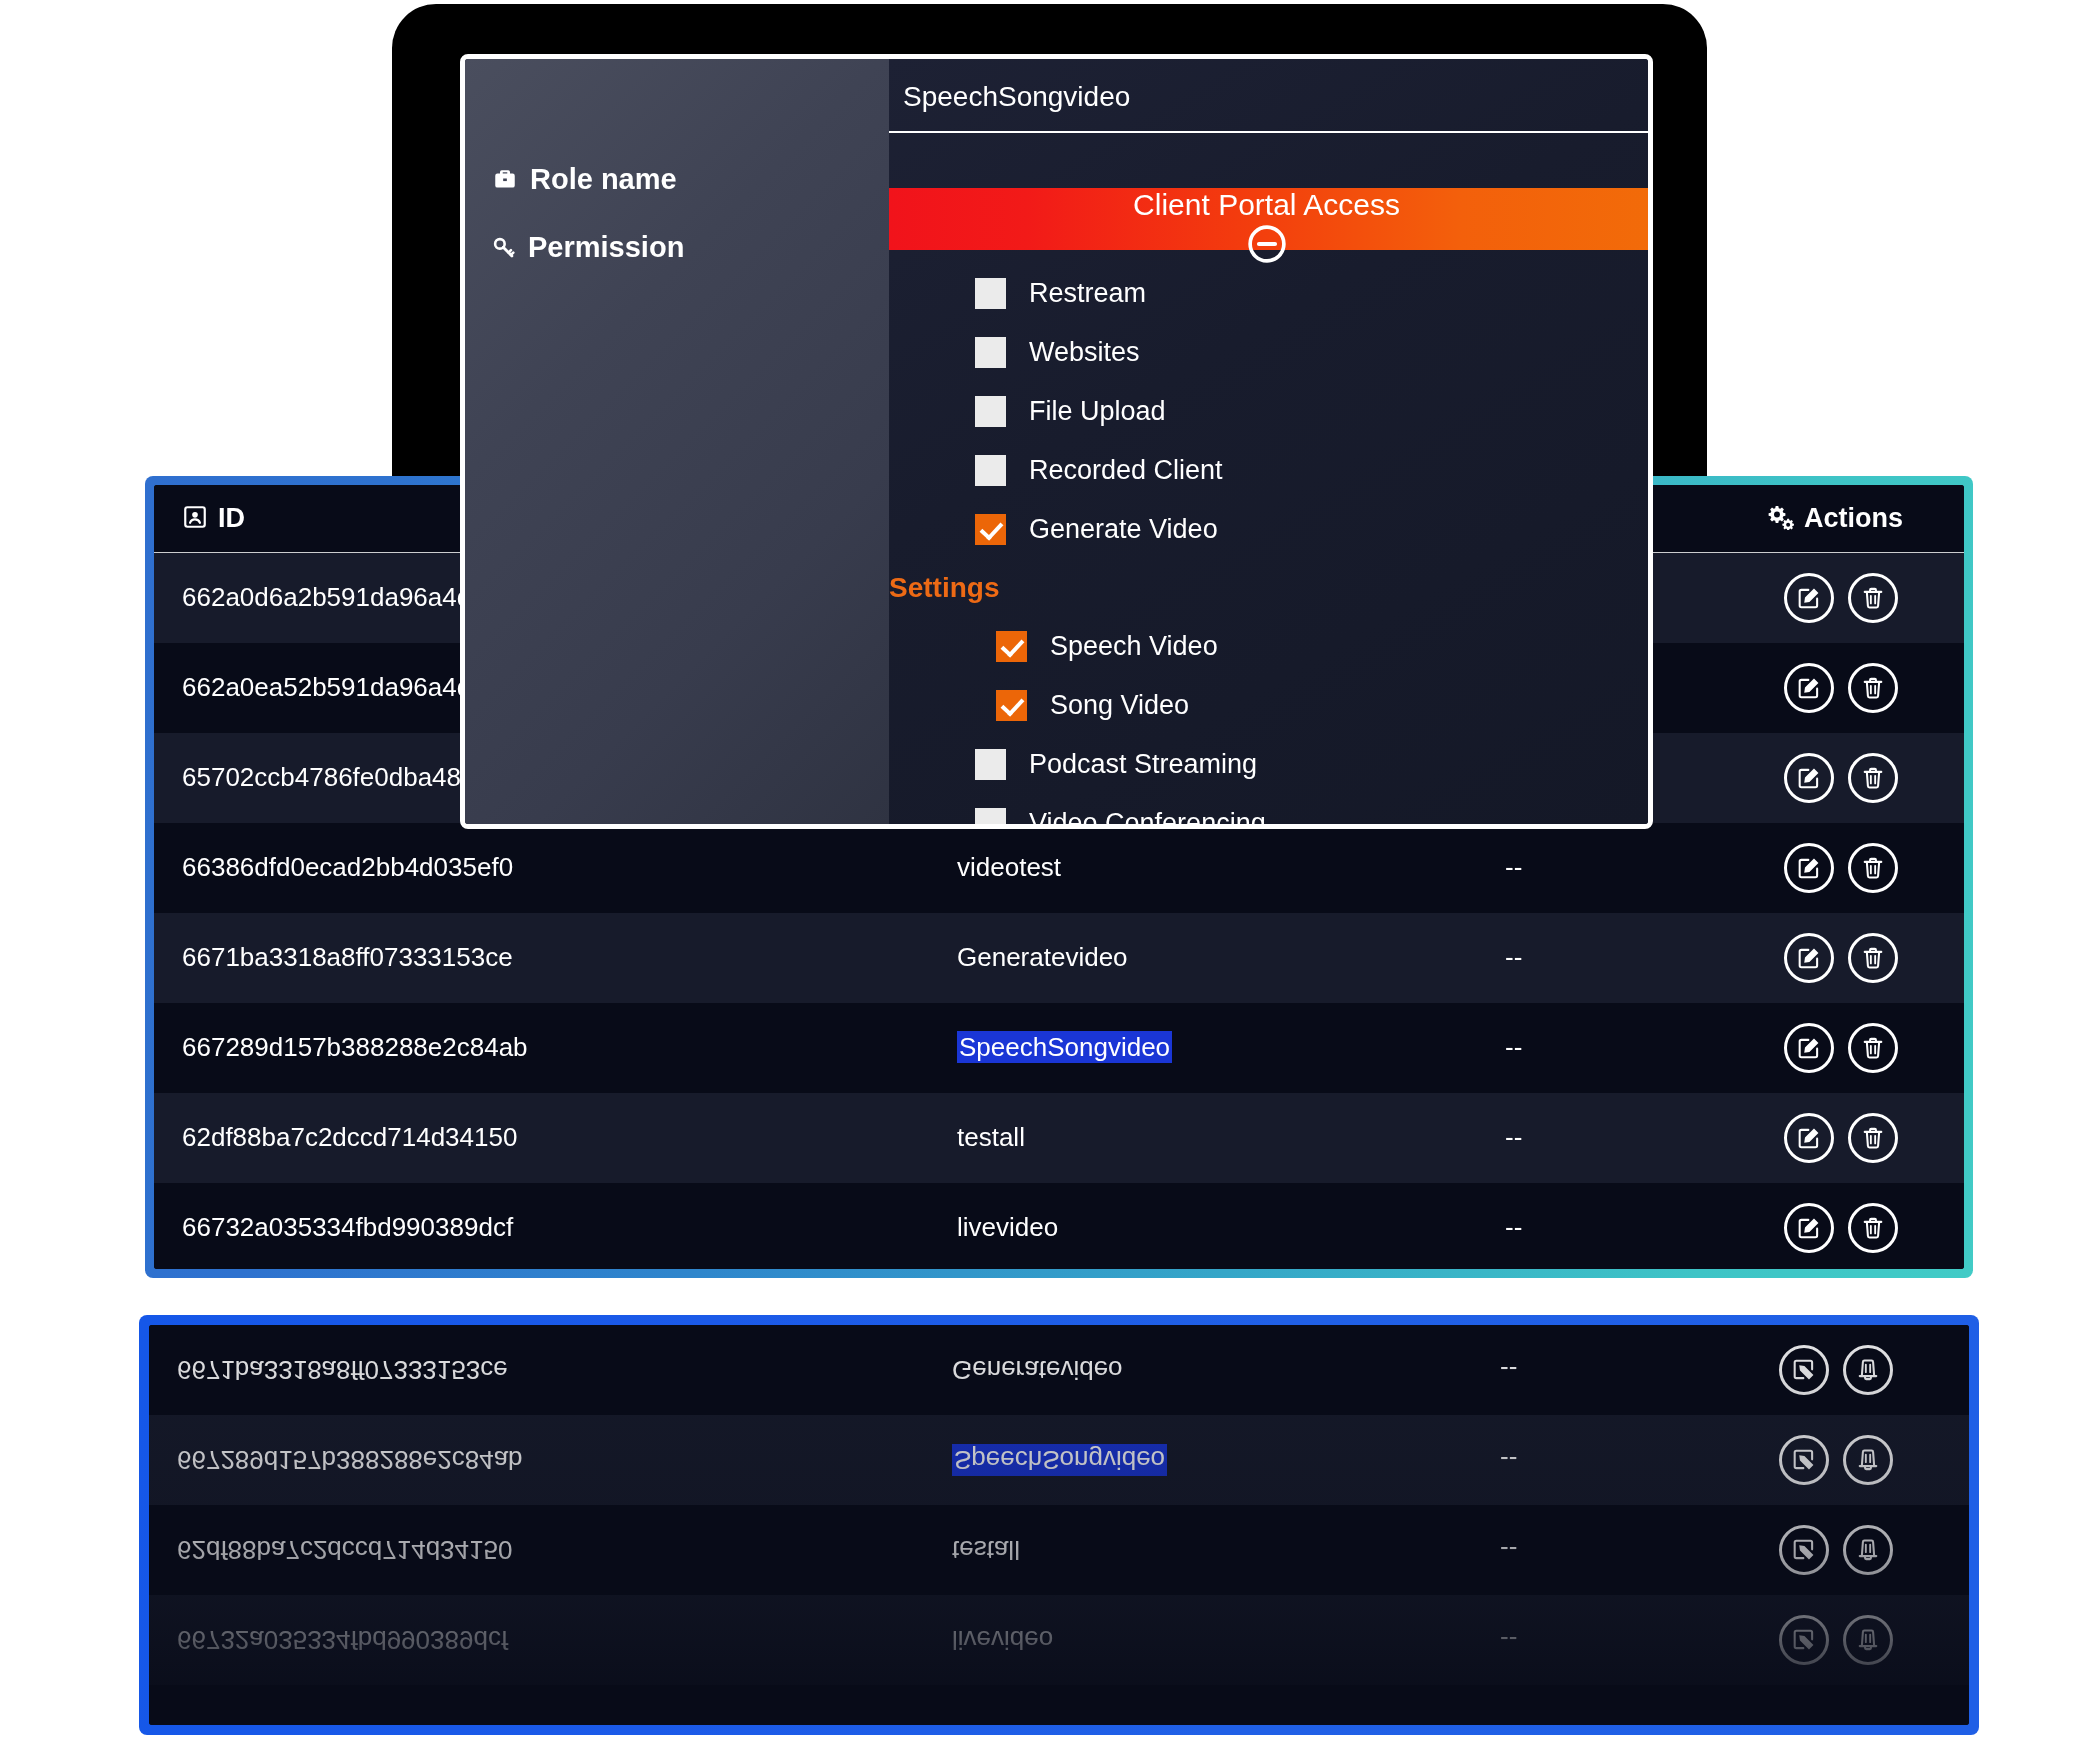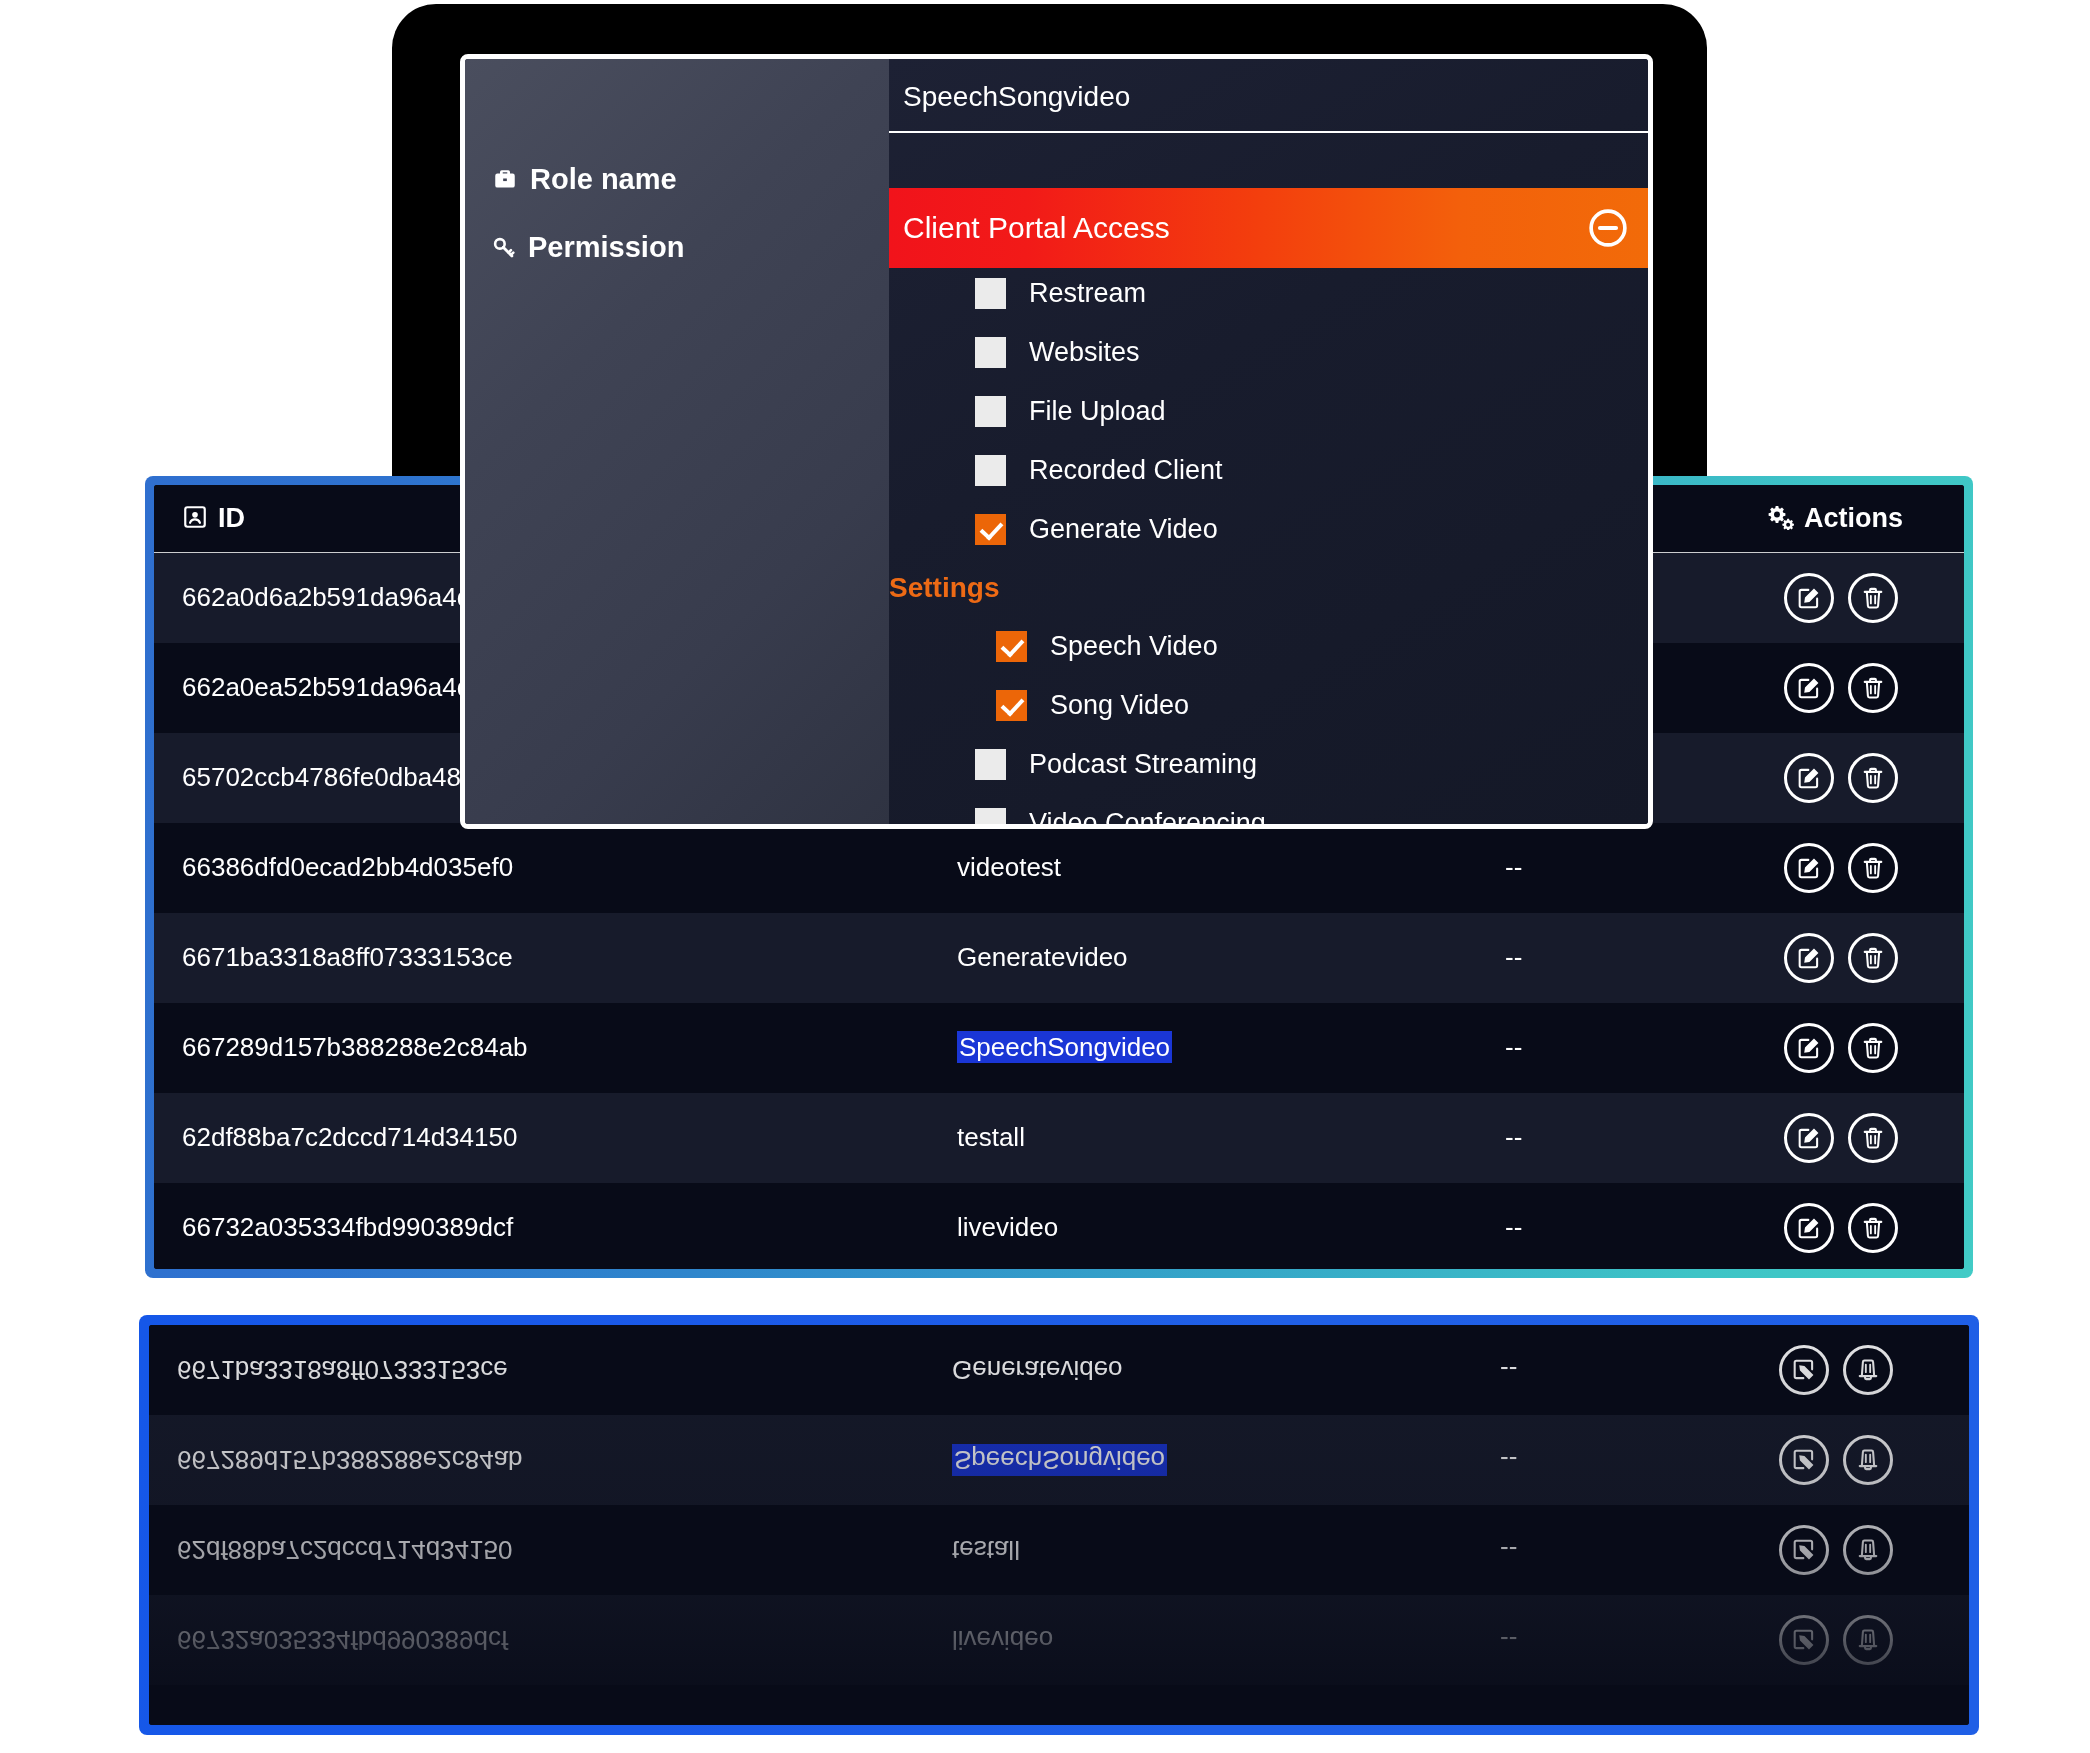--- a/index.html
+++ b/index.html
@@ -170,27 +170,28 @@
     color: #ffffff;
     font-family: "Liberation Sans", sans-serif;
     font-size: 28px;
     width: 700px;
     padding: 0;
   }
 
   .perm-header {
     position: absolute;
     left: 0; top: 129px;
-    width: 763px; height: 80px;
+    width: 763px; height: 62px;
     background: linear-gradient(90deg, #f1131b 0%, #f21a18 18%, #f33e0d 48%, #f3600b 75%, #f26b09 100%);
     display: flex;
     align-items: center;
     justify-content: space-between;
     padding: 0 22px 0 14px;
     cursor: pointer;
+    flex-direction: column;
   }
   .perm-header-title {
     color: #ffffff;
     font-size: 30px;
     font-weight: normal;
   }
 
   .perm-list {
     position: absolute;
     left: 0; top: 205px;

